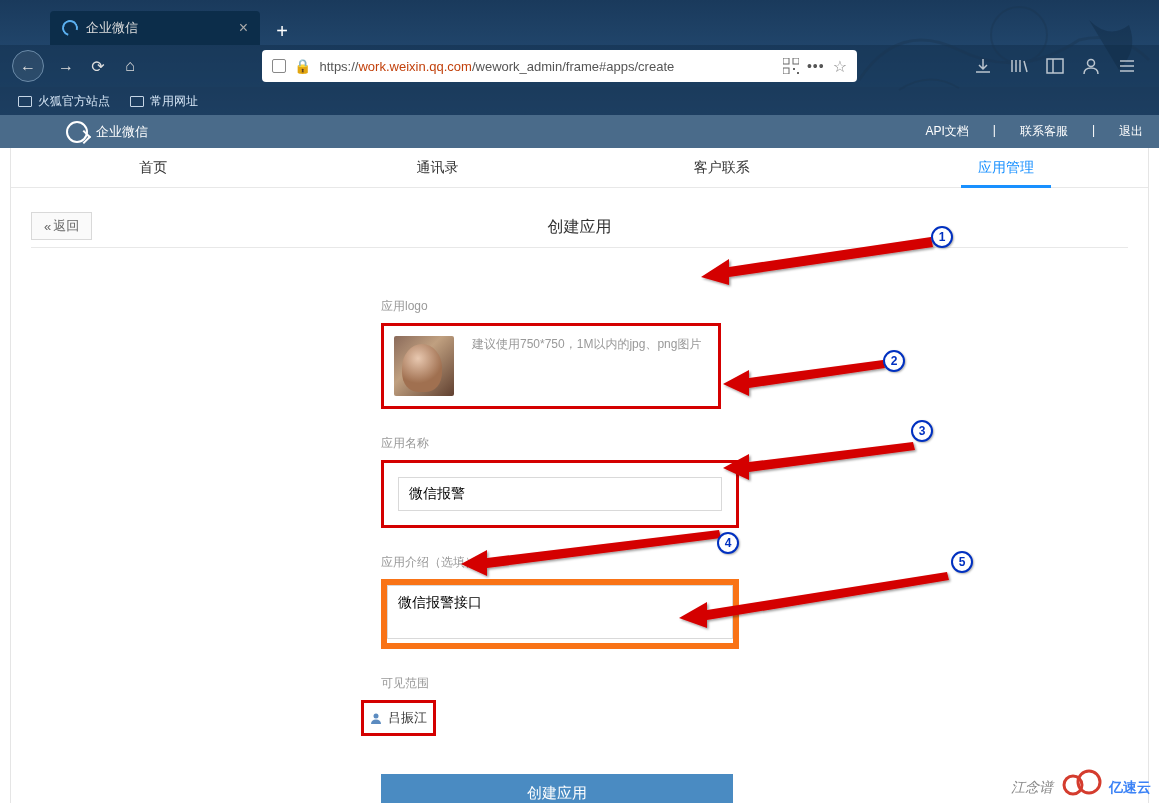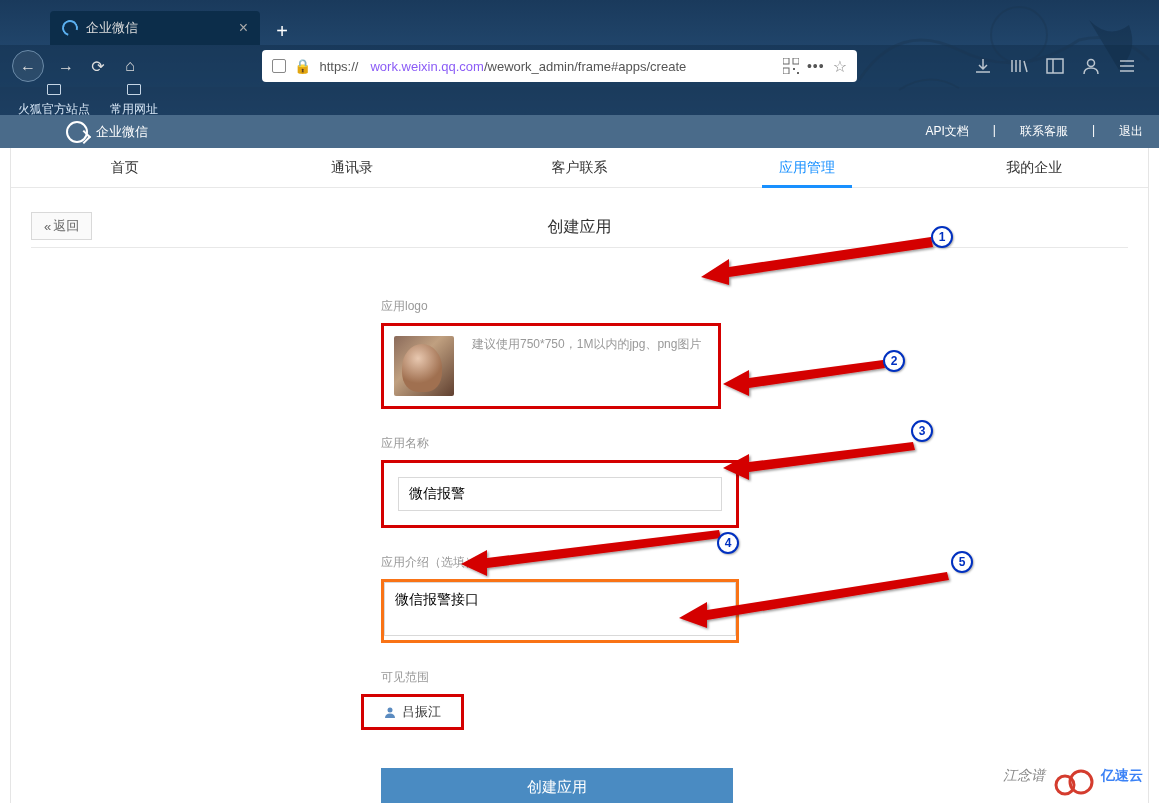--- a/index.html
+++ b/index.html
@@ -17,29 +17,29 @@
 
     .toolbar { height: 42px; display: flex; align-items: center; padding: 0 12px; gap: 12px; background: rgba(20, 50, 80, 0.6); }
     .nav-btn { width: 32px; height: 32px; border-radius: 50%; border: 1px solid #6a8aa8; display: flex; align-items: center; justify-content: center; color: #ddd; cursor: pointer; }
     .nav-btn.back { background: rgba(255,255,255,0.08); }
     .nav-arrow { font-size: 16px; }
     .tb-icon { width: 20px; height: 20px; color: #ddd; cursor: pointer; font-size: 16px; display: flex; align-items: center; justify-content: center; }
     .addr-bar { flex: 0 0 595px; height: 32px; background: #fff; border-radius: 4px; display: flex; align-items: center; padding: 0 10px; gap: 8px; margin-left: 110px; }
     .addr-bar .shield { width: 14px; height: 14px; border: 1.5px solid #888; border-radius: 2px; }
     .addr-bar .lock { color: #4caf50; font-size: 14px; }
     .addr-text { flex: 1; font-size: 13px; color: #555; white-space: nowrap; overflow: hidden; }
-    .addr-text .domain { color: #8b5cf6; margin-left: 12px; }
+    .addr-text .domain { color: #c2410c; }
     .addr-qr { width: 16px; height: 16px; }
     .addr-dots { color: #555; letter-spacing: 1px; font-size: 14px; }
     .addr-star { color: #888; font-size: 16px; }
     .right-icons { margin-left: auto; display: flex; gap: 16px; padding-right: 10px; }
     .right-icons .ri { width: 20px; height: 18px; opacity: 0.7; }
 
     .bookmarks { height: 28px; display: flex; align-items: center; padding: 0 18px; gap: 20px; background: rgba(15, 40, 65, 0.5); font-size: 12px; color: #d5e5f5; }
-    .bm-item { display: flex; align-items: center; gap: 6px; cursor: pointer; flex-direction: column; }
+    .bm-item { display: flex; align-items: center; gap: 6px; cursor: pointer; }
     .bm-folder { width: 14px; height: 11px; border: 1px solid #c5d5e5; border-radius: 1px; position: relative; }
 
     
     .app-header { height: 33px; background: #4a6b8a; display: flex; align-items: center; padding: 0 16px; color: #fff; font-size: 13px; }
     .app-logo { display: flex; align-items: center; gap: 8px; margin-left: 50px; }
     .app-logo-icon { width: 22px; height: 22px; border: 2px solid #fff; border-radius: 50%; position: relative; }
     .app-logo-icon::after { content: ""; position: absolute; right: -3px; bottom: -1px; width: 8px; height: 8px; border-top: 2px solid #fff; border-right: 2px solid #fff; transform: rotate(45deg); }
     .app-header-right { margin-left: auto; display: flex; gap: 24px; font-size: 12px; }
     .app-header-right span { cursor: pointer; }
 
@@ -59,33 +59,33 @@
 
     .form { width: 360px; margin-left: 350px; position: relative; }
     .field { margin-bottom: 26px; position: relative; margin-top: 7px; }
     .field-label { font-size: 12px; color: #999; margin-bottom: 8px; }
     .logo-box { border: 3px solid #d40000; padding: 10px; display: flex; align-items: flex-start; gap: 18px; width: 340px; }
     .logo-img { width: 60px; height: 60px; background: linear-gradient(135deg, #8a6a5a 0%, #c0a080 40%, #604030 100%); border-radius: 2px; position: relative; overflow: hidden; }
     .logo-img::after { content: ""; position: absolute; inset: 8px 12px 4px 8px; background: radial-gradient(circle at 40% 30%, #e8c8b0 0%, #a07050 60%); border-radius: 50% 50% 40% 40%; }
     .logo-hint { font-size: 12px; color: #999; }
     .text-input { border: 3px solid #d40000; padding: 14px; width: 358px; }
     .text-input input { border: 1px solid #d9d9d9; width: 100%; padding: 8px 10px; font-size: 14px; outline: none; }
-    .textarea-wrap { border: 3px solid #f97316; width: 358px; }
+    .textarea-wrap { border: 6px solid #f97316; width: 358px; }
     .textarea-wrap textarea { border: 1px solid #d9d9d9; width: 100%; height: 54px; padding: 8px 10px; font-size: 14px; outline: none; resize: none; font-family: inherit; }
-    .scope-box { border: 3px solid #d40000; display: inline-flex; align-items: center; padding: 6px 20px; gap: 6px; margin-left: -20px; }
+    .scope-box { border: 3px solid #d40000; display: inline-flex; align-items: center; padding: 6px 6px; gap: 6px; margin-left: -20px; }
     .scope-icon { width: 12px; height: 12px; color: #5b8bc0; }
     .scope-name { font-size: 13px; color: #333; }
     .submit-btn { width: 352px; height: 38px; background: #4a8bc2; color: #fff; border: none; font-size: 15px; cursor: pointer; margin-top: 12px; }
 
     
     .anno { position: absolute; pointer-events: none; }
     .badge { position: absolute; width: 22px; height: 22px; border-radius: 50%; background: #fff; border: 2px solid #0030c0; color: #0030c0; font-size: 12px; font-weight: bold; display: flex; align-items: center; justify-content: center; box-shadow: 1px 1px 2px rgba(0,0,0,0.3); }
     .arrow-svg { position: absolute; overflow: visible; }
 
-    .watermark { position: absolute; right: 16px; bottom: 6px; display: flex; align-items: flex-start; gap: 6px; font-size: 14px; color: #888; font-style: italic; }
+    .watermark { position: absolute; right: 8px; bottom: 6px; display: flex; align-items: flex-end; gap: 6px; font-size: 14px; color: #888; font-style: italic; }
     .watermark .logo-yun { width: 44px; height: 30px; }
   </style>
 </head>
 <body>
 
 <div class="browser-chrome">
   <div class="decorative-bg">
     <svg viewBox="0 0 320 110">
         <path d="M20,80 Q60,20 120,50 T240,40 Q280,30 310,60" stroke="#1a3550" stroke-width="3" fill="none"></path>
         <circle cx="180" cy="35" r="28" fill="none" stroke="#1a3550" stroke-width="2"></circle>
@@ -172,21 +172,20 @@
   </div>
 </div>
 
 <div class="page-wrap">
 <div class="content-outer">
   <div class="nav-tabs">
     <div class="nav-tab">首页</div>
     <div class="nav-tab">通讯录</div>
     <div class="nav-tab">客户联系</div>
     <div class="nav-tab active">应用管理</div>
-    <div class="nav-tab">我的企业</div>
   </div>
 
   <div class="content">
     <div class="page-title-row">
       <button class="back-btn">
             <span>«</span>
             <span>返回</span>
           </button>
       <div class="page-title">创建应用</div>
     </div>

